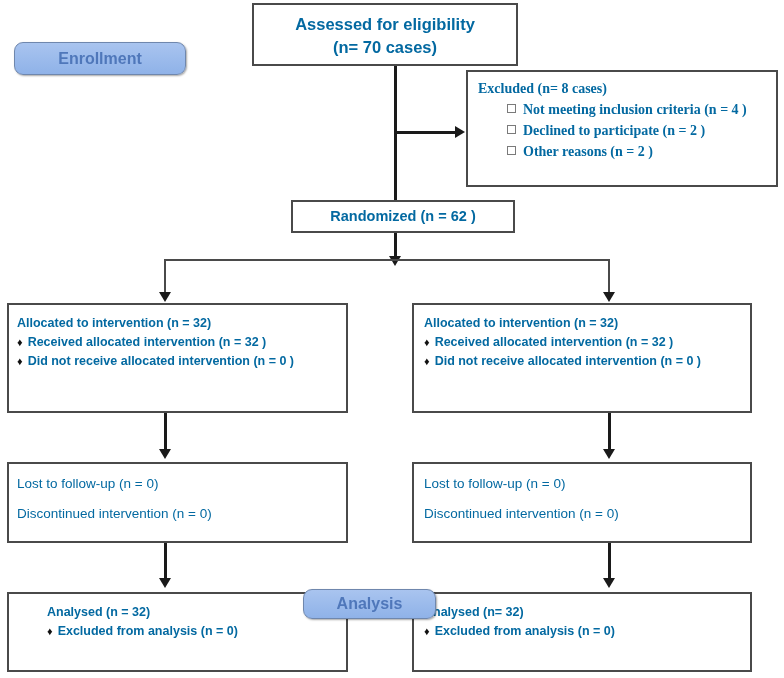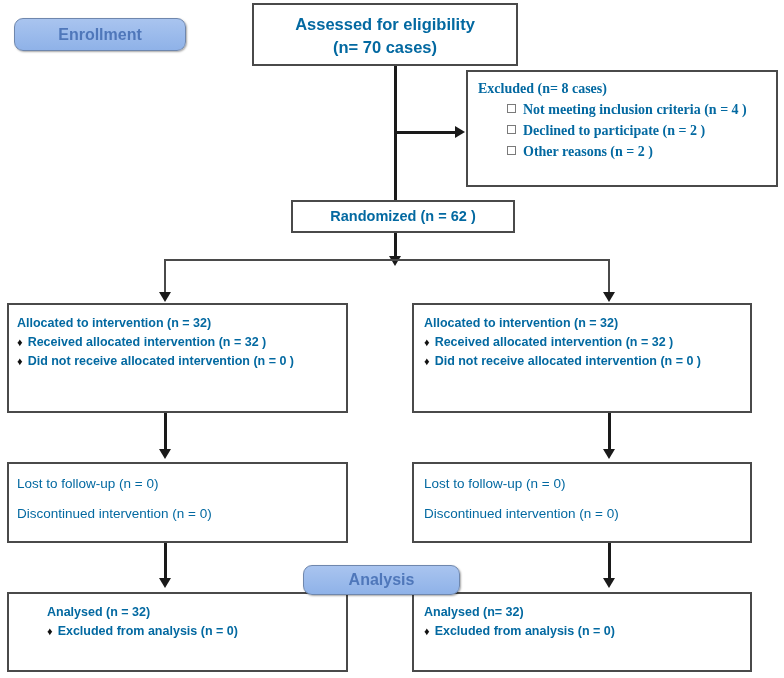--- a/index.html
+++ b/index.html
@@ -77,20 +77,21 @@
     background: linear-gradient(to bottom, #a9c4ef 0%, #9dbcec 45%, #8fb2e8 100%);
     border: 1px solid #6f87ad;
     border-radius: 9px;
     display: flex;
     align-items: center;
     justify-content: center;
     color: #4f77ba;
     font-weight: bold;
     box-shadow: 1px 1px 2px rgba(0,0,0,0.35);
     z-index: 5;
+    margin-top: 24px;
   }
   .pill span { display: block; }
 
   
   .vline {
     position: absolute;
     background: #1a1a1a;
     width: 3px;
   }
   .hline {
@@ -216,21 +217,21 @@
       <div class="line regular" style="font-size:13.5px; margin-bottom:10px;">Lost to follow-up (n = 0)</div>
       <div class="line regular" style="font-size:13.5px;">Discontinued intervention (n = 0)</div>
     </div>
   </div>
 
   <div class="vline" style="left:164px; top:543px; height:37px;"></div>
   <div class="arrow-down" style="left:159px; top:578px;"></div>
   <div class="vline" style="left:608px; top:543px; height:37px;"></div>
   <div class="arrow-down" style="left:603px; top:578px;"></div>
 
-  <div class="pill" style="left:303px; top:565px; width:157px; height:30px; font-size:16px;">
+  <div class="pill" style="left:303px; top:565px; width:133px; height:30px; font-size:16px;">
     <span>Analysis</span>
   </div>
 
   <div class="box" style="left:7px; top:592px; width:341px; height:80px;padding-left:30px;">
     <div class="box-inner" style="padding:9px 8px 4px 8px;">
       <div class="line">Analysed (n = 32)</div>
       <div class="bullet-row">
         <span class="bullet-dot">♦</span>
         <span class="line">Excluded from analysis (n = 0)</span>
       </div>

